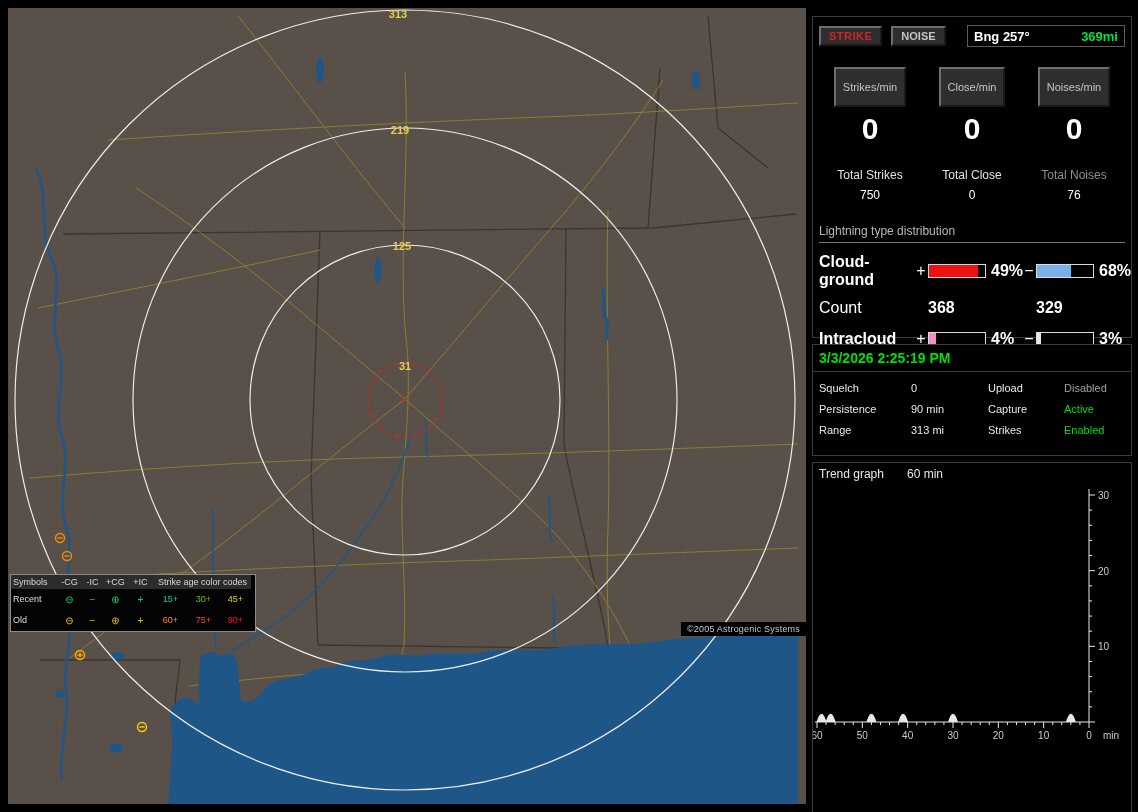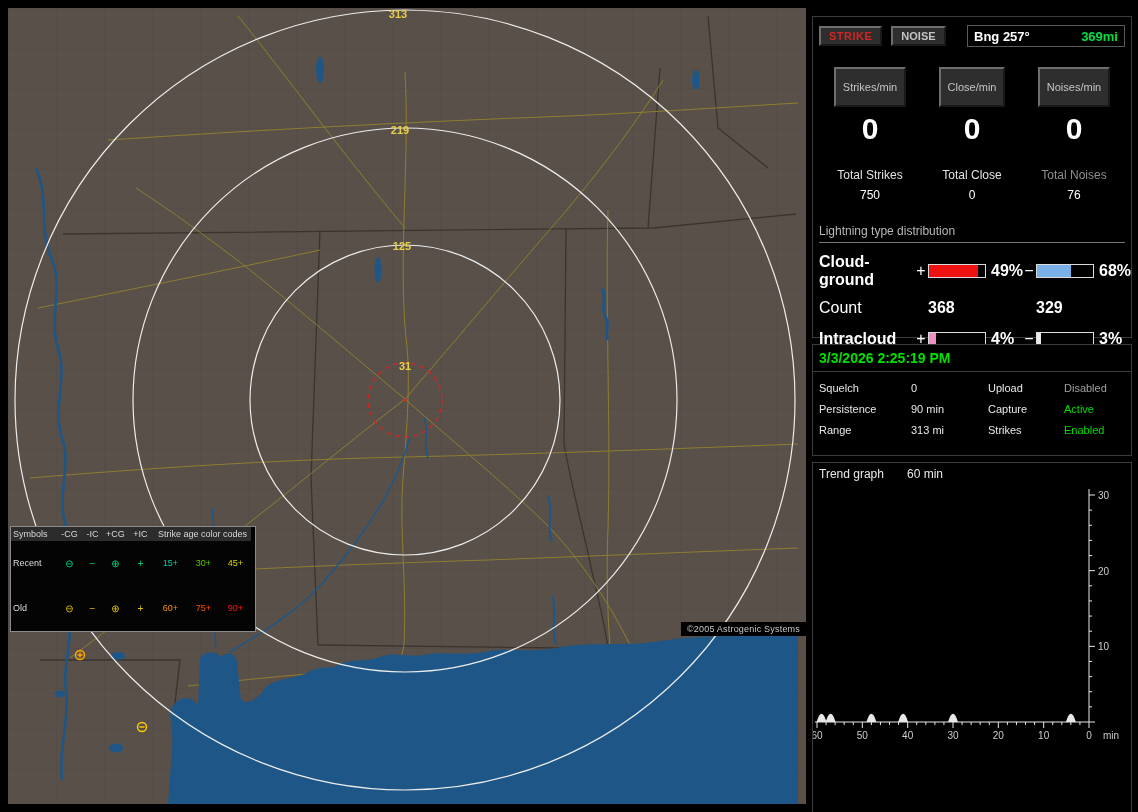--- a/index.html
+++ b/index.html
@@ -13,21 +13,21 @@
   .copyright{
     position:absolute;right:0;bottom:0;background:#000;color:#c8c8c8;
     font-size:9px;padding:2px 6px;letter-spacing:.2px;
   }
   .legend{
     position:absolute;left:2px;bottom:4px;width:246px;background:#040404;
     border:1px solid #8a8a8a;color:#ddd;font-size:9px;box-sizing:border-box;
   }
   .legend-grid{display:grid;grid-template-columns:47px 23px 23px 23px 27px 33px 33px 31px;align-items:center}
   .legend-grid .hdr{background:#2c2c2c;color:#d8d8d8;padding:1px 2px;height:12px;line-height:12px}
-  .legend-grid .cell{padding:16px 2px;height:13px;line-height:13px}
+  .legend-grid .cell{padding:4px 2px;height:13px;line-height:13px}
   .legend-grid .ctr{text-align:center}
   .legend-grid .agehdr{grid-column:6/9;text-align:center}
   .sym{font-size:10px}
   
   .panel{position:absolute;left:812px;top:16px;width:320px;height:797px;display:flex;flex-direction:column;gap:6px}
   .box{background:#000;border:1px solid #3c3c3c;box-sizing:border-box}
   .sec-a{height:322px;padding:6px}
   .sec-b{height:112px}
   .sec-c{flex:1;display:flex;flex-direction:column}
   .row-top{display:flex;align-items:center;gap:9px;margin-top:2px}

